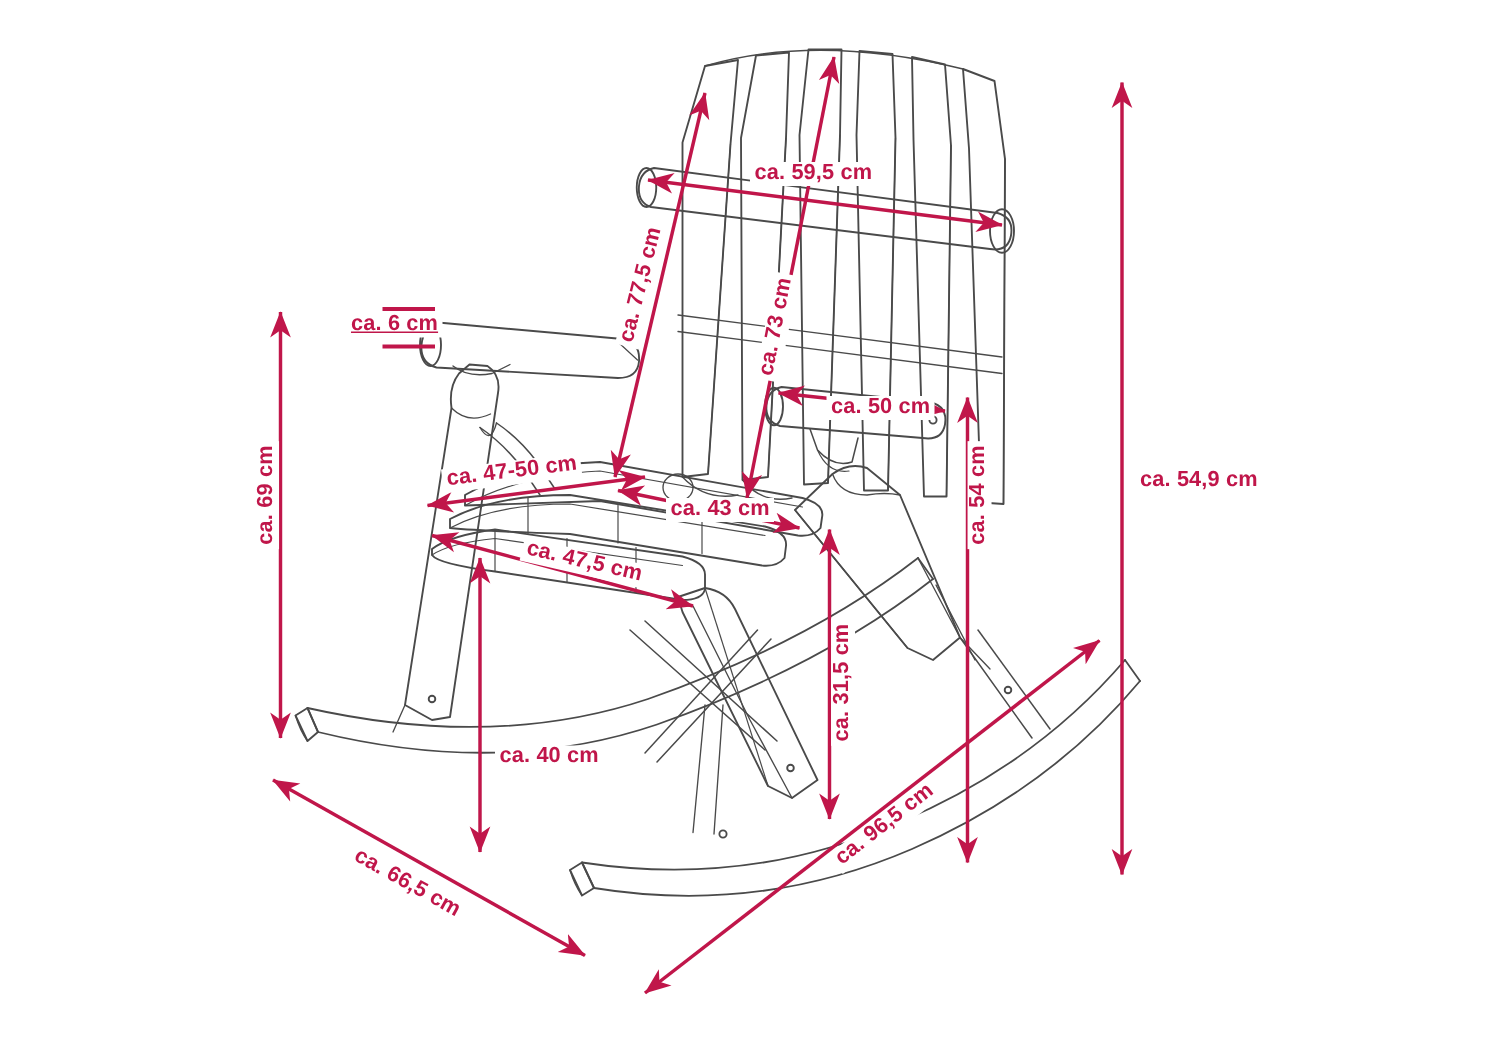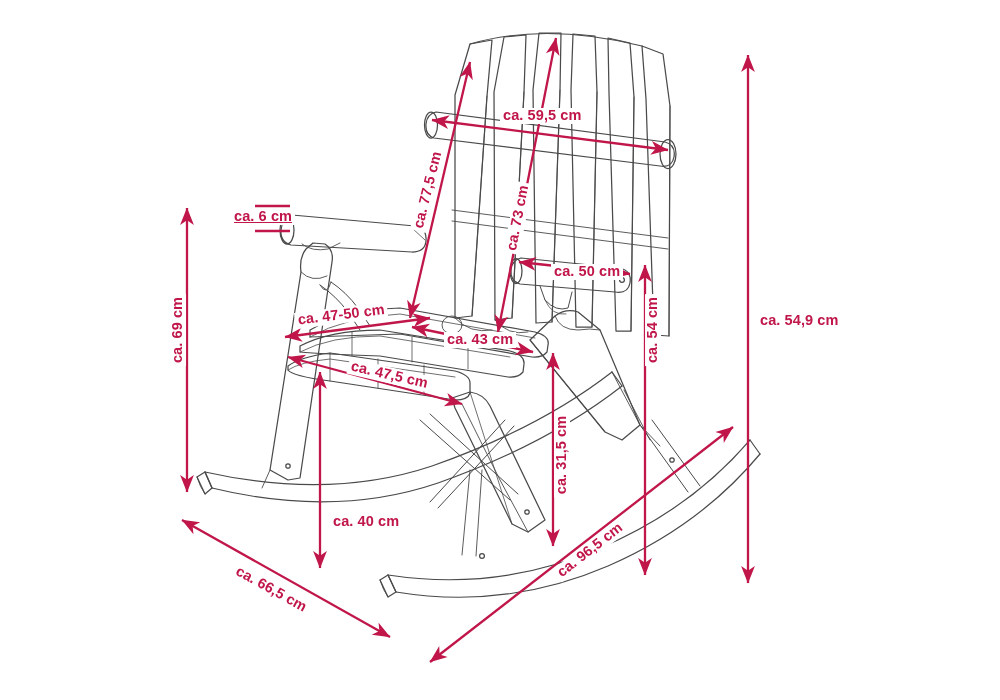--- a/index.html
+++ b/index.html
@@ -245,21 +245,21 @@
   <div class="dim-label" style="left:231px; top:209px;text-decoration:underline;">ca. 6 cm</div>
 
   <div class="dim-label" style="left:294px; top:313px; transform:rotate(-7deg); transform-origin:0 0;">ca. 47-50 cm</div>
 
   <div class="dim-label" style="left:444px; top:320px;margin-top:12px;">ca. 43 cm</div>
 
   <div class="dim-label" style="left:350px; top:358px; transform:rotate(13deg); transform-origin:0 0;">ca. 47,5 cm</div>
 
   <div class="dim-label" style="left:178px; top:330px; transform:translate(-50%,-50%) rotate(-90deg);">ca. 69 cm</div>
 
-  <div class="dim-label" style="left:330px; top:497px;margin-top:17px;">ca. 40 cm</div>
+  <div class="dim-label" style="left:330px; top:497px;">ca. 40 cm</div>
 
   <div class="dim-label" style="left:562px; top:455px; transform:translate(-50%,-50%) rotate(-90deg);">ca. 31,5 cm</div>
 
   <div class="dim-label" style="left:653px; top:330px; transform:translate(-50%,-50%) rotate(-90deg);">ca. 54 cm</div>
 
   <div class="dim-label" style="left:757px; top:313px;">ca. 54,9 cm</div>
 
   <div class="dim-label" style="left:238px; top:562px; transform:rotate(29deg); transform-origin:0 0;">ca. 66,5 cm</div>
 
   <div class="dim-label" style="left:552px; top:570px; transform:rotate(-38deg); transform-origin:0 0;">ca. 96,5 cm</div>

